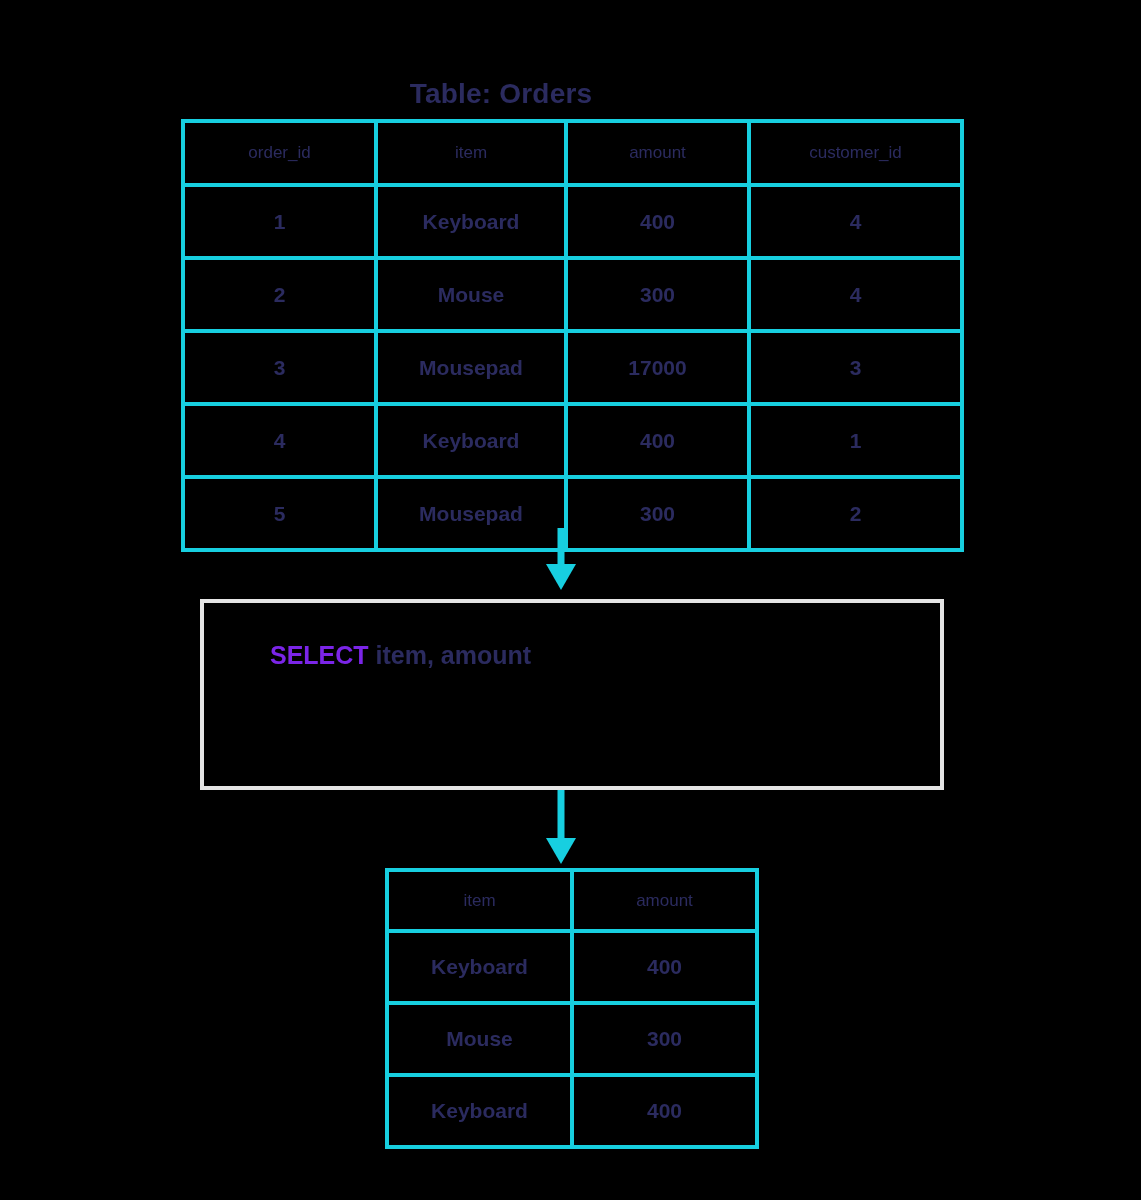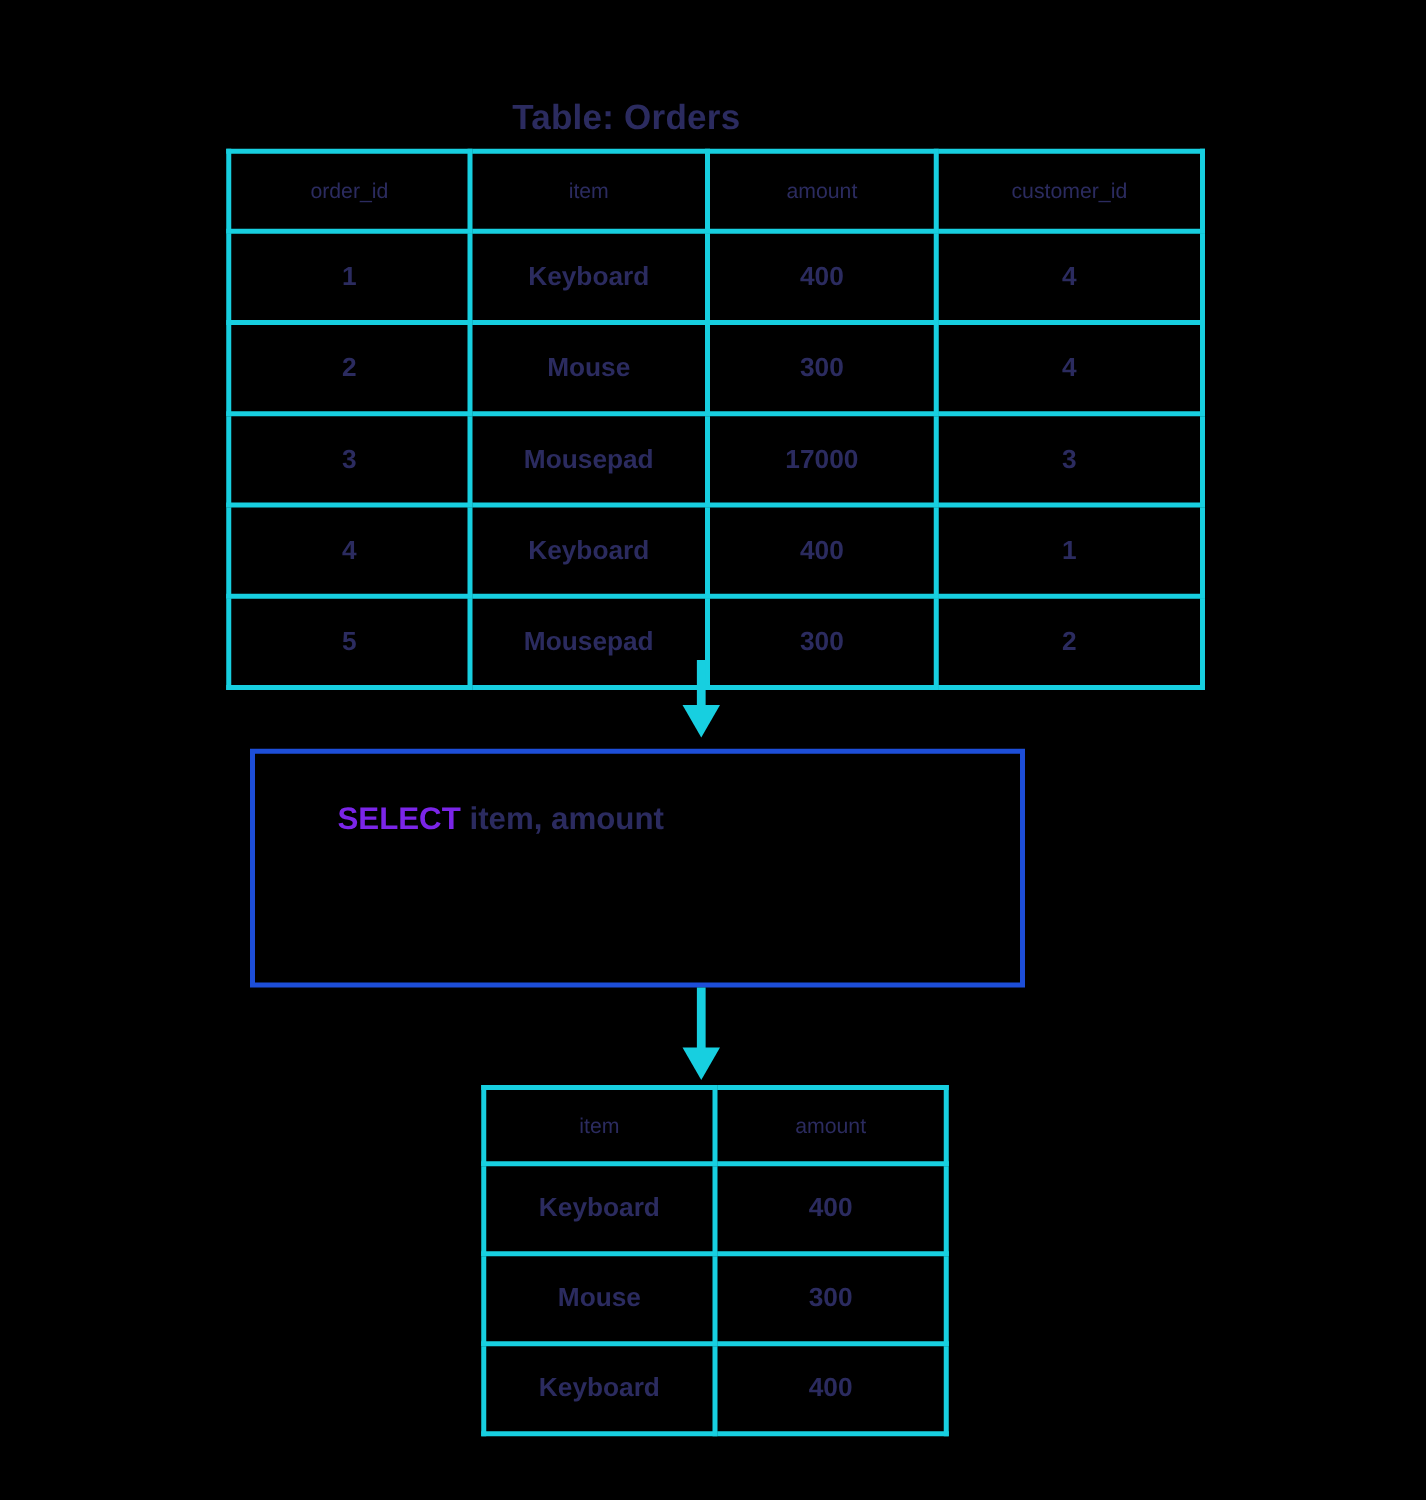--- a/index.html
+++ b/index.html
@@ -73,23 +73,23 @@
   #result-table thead td { height: 55px; }
   #result-table tbody td { height: 66px; }
   #result-table col.r-item   { width: 185px; }
   #result-table col.r-amount { width: 185px; }
 
   
   #sql-box {
     position: absolute;
     left: 200px;
     top: 599px;
-    width: 620px;
+    width: 744px;
     height: 191px;
-    border: 4px solid #1d4ed8;
+    border: 4px solid #e5e5e5;
     box-sizing: border-box;
     padding: 28px 0 0 66px;
   }
   .sql-line {
     font-size: 25px;
     line-height: 48px;
     white-space: pre;
     color: #2b2b5f;
     font-weight: bold;
   }

